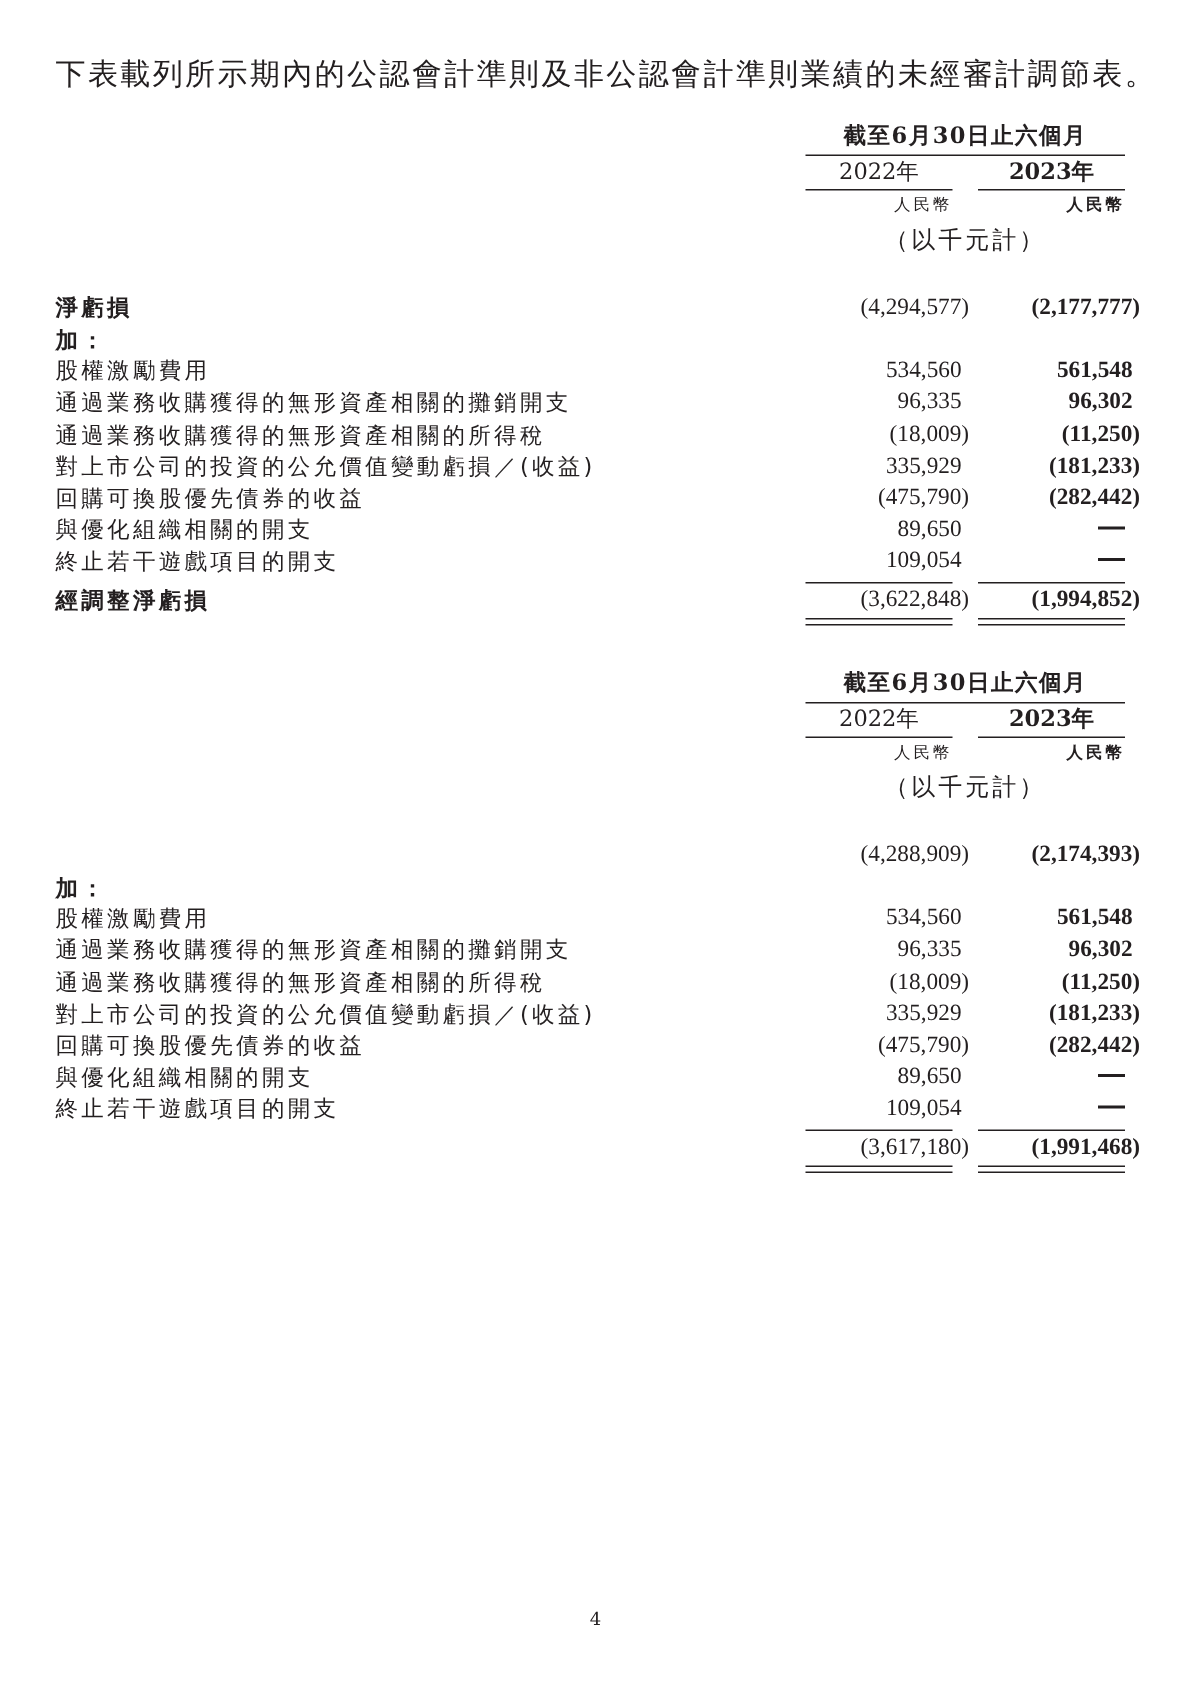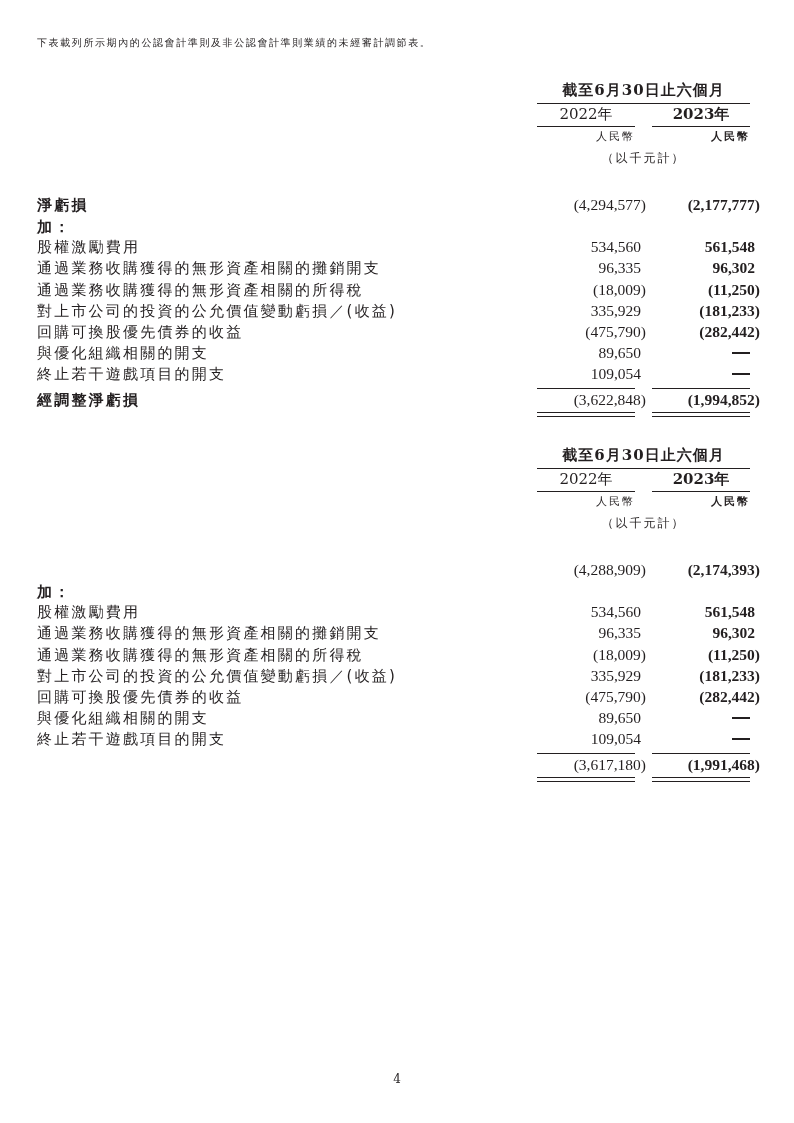--- a/index.html
+++ b/index.html
@@ -3,34 +3,34 @@
 <meta charset="utf-8">
 <style>
   html, body { margin: 0; padding: 0; background: #ffffff; }
   body {
     width: 794px; height: 1123px; position: relative; overflow: hidden;
     font-family: "DejaVu Serif", "Liberation Serif", serif;
     color: #231f20;
   }
   .intro {
     position: absolute; left: 37px; top: 36px;
-    font-size: 10px; letter-spacing: 1.6px; white-space: nowrap;
+    font-size: 20px; letter-spacing: 1.6px; white-space: nowrap;
   }
   .table-block { position: absolute; left: 37px; width: 720px; }
   .hdr { position: absolute; left: 500px; width: 220px; }
   .period {
     position: absolute; left: 0; width: 213px; text-align: center;
     font-weight: bold; font-size: 15px; letter-spacing: 1px; white-space: nowrap;
   }
   .rule { position: absolute; height: 1px; background: #231f20; }
   .yr { position: absolute; width: 98px; text-align: center; font-size: 15px; white-space: nowrap; }
   .yr.b { font-weight: bold; }
   .cur { position: absolute; width: 98px; text-align: right; font-size: 11px; letter-spacing: 2px; white-space: nowrap; }
   .cur.b { font-weight: bold; }
-  .unit { position: absolute; left: 0; width: 213px; text-align: center; font-size: 12px; letter-spacing: 2px; white-space: nowrap; }
+  .unit { position: absolute; left: 0; width: 213px; text-align: center; font-size: 16px; letter-spacing: 2px; white-space: nowrap; }
   .row { position: absolute; left: 0; width: 720px; height: 21px; }
   .lbl {
     position: absolute; left: 0; top: 0; font-size: 15px; letter-spacing: 2.2px; white-space: nowrap;
     font-family: "DejaVu Sans", "Liberation Sans", sans-serif; font-weight: normal;
   }
   .lbl.b { font-weight: bold; }
   .v1, .v2 {
     position: absolute; top: 0; font-size: 15.5px; white-space: nowrap;
     font-family: "Liberation Serif", "DejaVu Serif", serif;
   }

